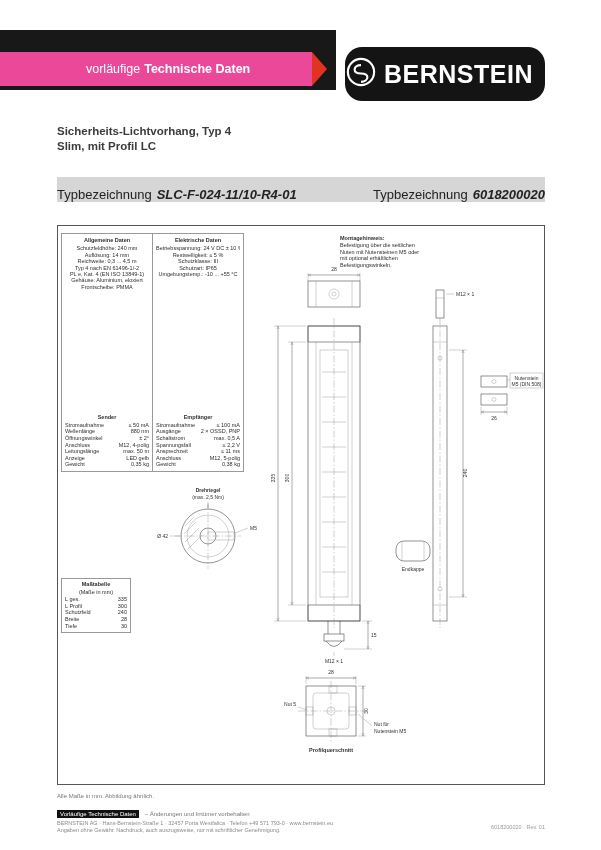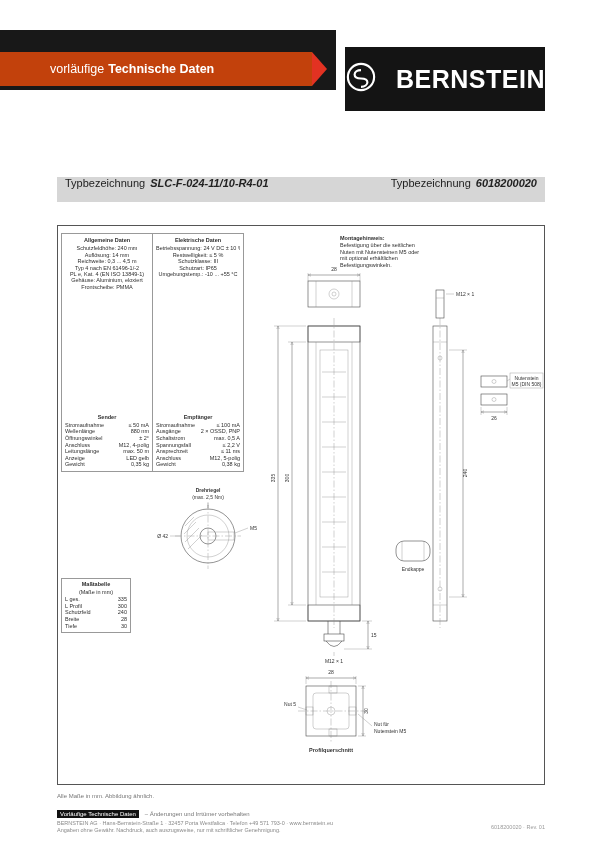--- a/index.html
+++ b/index.html
@@ -1,34 +1,34 @@
 <!DOCTYPE html>
 <html><head>
 <meta charset="utf-8">
 <style>
   html,body{margin:0;padding:0;background:#ffffff;}
   .page{position:relative;width:601px;height:850px;background:#fff;overflow:hidden;
         font-family:"Liberation Sans",sans-serif;color:#222;}
 
   
   .header-black{position:absolute;left:0;top:30px;width:336px;height:60px;background:#181818;}
-  .banner{position:absolute;left:0;top:52px;width:312px;height:34px;background:#c2410c;
-          display:flex;align-items:center;padding-left:50px;box-sizing:border-box;color:#fff;font-size:12.5px;}
+  .banner{position:absolute;left:0;top:52px;width:312px;height:34px;background:#ec4899;
+          display:flex;align-items:center;padding-left:86px;box-sizing:border-box;color:#fff;font-size:12.5px;}
   .banner .b{font-weight:bold;margin-left:4px;}
   .banner-arrow{position:absolute;left:312px;top:52px;width:0;height:0;
           border-top:17px solid transparent;border-bottom:17px solid transparent;border-left:15px solid #e23222;}
-  .logo-box{position:absolute;left:345px;top:47px;width:200px;height:64px;background:#141414;
-          display:flex;align-items:center;justify-content:space-between;gap:7px;}
+  .logo-box{position:absolute;left:345px;top:47px;width:200px;height:54px;background:#141414;
+          display:flex;align-items:center;justify-content:flex-start;gap:7px;border-radius:17px;}
   .logo-text{color:#fff;font-weight:bold;font-size:25px;letter-spacing:.5px;}
 
   
   .title{position:absolute;left:57px;top:124px;font-size:11.5px;font-weight:bold;color:#3c3c3c;line-height:15px;}
   .meta{position:absolute;left:57px;top:177px;width:488px;height:25px;background:#d6d6d6;
-        display:flex;align-items:flex-start;justify-content:space-between;padding:0 8px;box-sizing:border-box;
-        font-size:11px;color:#222;}
+        display:flex;align-items:flex-end;justify-content:space-between;padding:0 0;box-sizing:border-box;
+        font-size:13px;color:#222;}
   .meta .v{font-weight:bold;margin-left:5px;font-style:italic;}
   .meta .grp{display:flex;align-items:center;}
 
   
   .draw{position:absolute;left:57px;top:225px;width:488px;height:560px;border:1px solid #555;box-sizing:border-box;background:#fff;}
   .dwg{position:absolute;left:0;top:0;width:486px;height:558px;}
   .dwg line,.dwg rect,.dwg path,.dwg circle{stroke:#4a4a4a;stroke-width:.6;fill:none;}
   .dwg .thin{stroke:#8a8a8a;stroke-width:.4;}
   .dwg .dim{stroke:#555;stroke-width:.5;}
   .dwg .cl{stroke-dasharray:7 2 1.5 2;}
@@ -78,20 +78,24 @@
   <div class="logo-box">
     <span>
       <svg width="32" height="32" viewBox="0 0 30 30">
         <circle cx="15" cy="15" r="12.3" fill="none" stroke="#fff" stroke-width="2"></circle>
         <path d="M15 8.5c-3.6 0-6 1.8-6 4.2s2.4 3.7 6 3.7 6 1.3 6 3.6-2.4 4.2-6 4.2" fill="none" stroke="#fff" stroke-width="2"></path>
       </svg>
     </span>
     <span class="logo-text">BERNSTEIN</span>
   </div>
 
+  <div class="title">
+    <div>Sicherheits-Lichtvorhang, Typ 4</div>
+    <div>Slim, mit Profil LC</div>
+  </div>
 
   <div class="meta">
     <div class="grp">
       <span>Typbezeichnung</span>
       <span class="v">SLC-F-024-11/10-R4-01</span>
     </div>
     <div class="grp">
       <span>Typbezeichnung</span>
       <span class="v">6018200020</span>
     </div>

